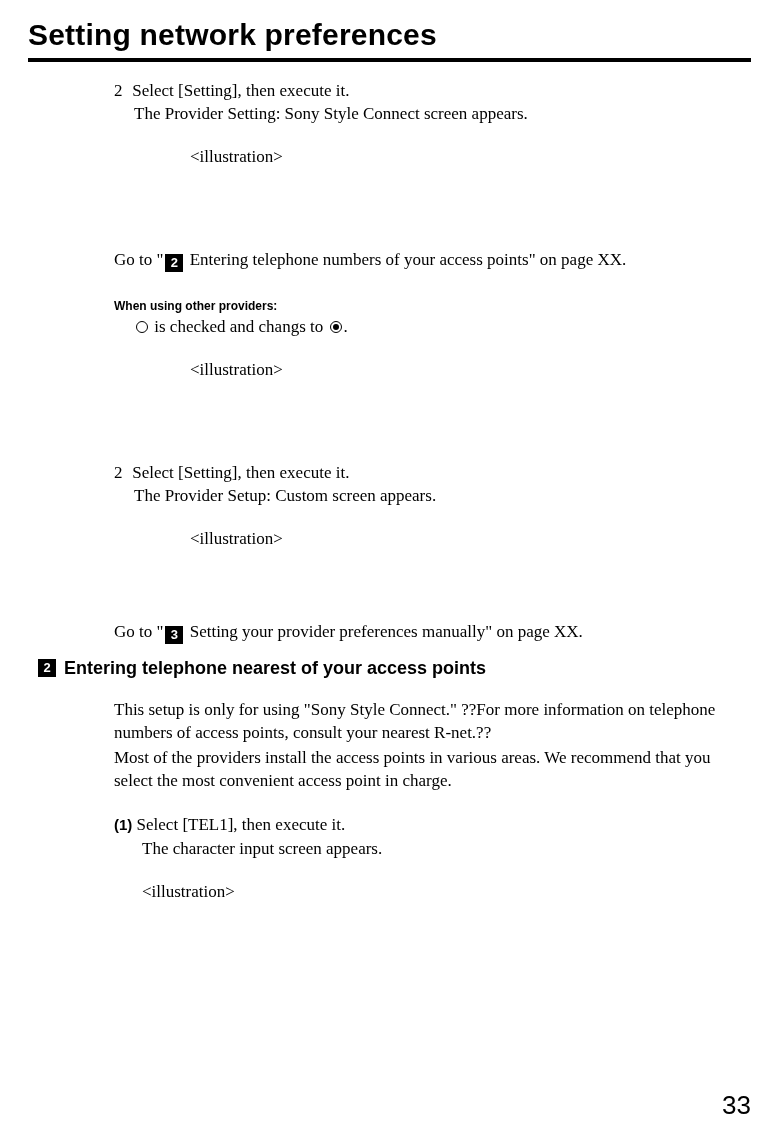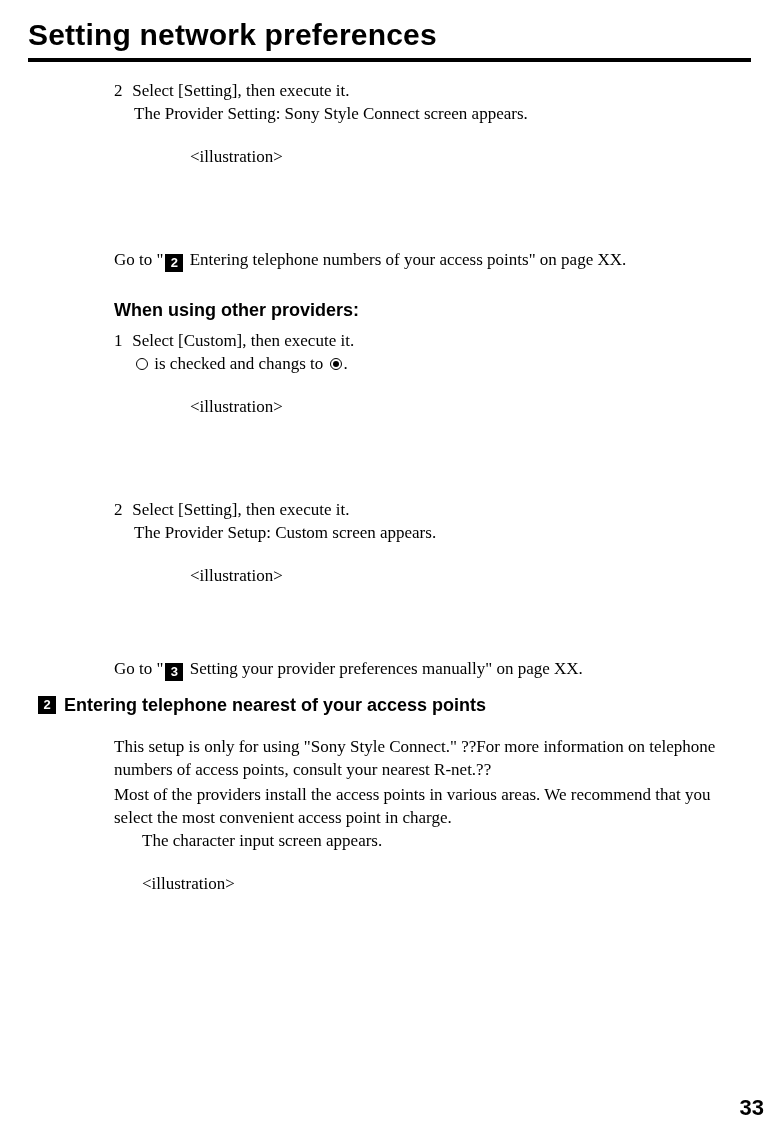--- a/index.html
+++ b/index.html
@@ -33,21 +33,21 @@
   .step-detail { margin-left: 20px; }
   .illus {
     margin-left: 76px;
     margin-top: 20px;
     margin-bottom: 80px;
   }
   .goto { margin-top: 6px; margin-bottom: 26px; }
   .subhead {
     font-family: Verdana, Arial, sans-serif;
     font-weight: 700;
-    font-size: 18px;
+    font-size: 12px;
     margin-bottom: 2px;
   }
   .tip-head {
     font-family: Verdana, Arial, sans-serif;
     font-weight: 700;
     font-size: 14.5px;
     margin-top: 22px;
     margin-bottom: 1px;
   }
   .section2 {
@@ -109,25 +109,25 @@
   .bold-step {
     font-family: Verdana, Arial, sans-serif;
     font-weight: 700;
     font-size: 15px;
   }
   .step1-row { margin-top: 22px; }
   .step1-detail { margin-left: 28px; margin-top: 1px; }
   .illus-small { margin-left: 28px; margin-top: 20px; }
   .page-num {
     position: absolute;
-    right: 15px;
+    right: 28px;
     bottom: 22px;
     font-family: Verdana, Arial, sans-serif;
-    font-weight: 700;
-    font-size: 22px;
+    font-weight: 400;
+    font-size: 26px;
   }
 </style>
 </head>
 <body>
 
 <div class="page-title">Setting network preferences</div>
 <hr class="thick-rule">
 
 <div class="content">
 
@@ -138,24 +138,20 @@
   <div class="step-detail">The Provider Setting: Sony Style Connect screen appears.</div>
 
   <div class="illus">&lt;illustration&gt;</div>
 
   <div class="goto">
     <span>Go to "</span><span class="num-badge inline">2</span><span> Entering telephone numbers of your access points" on page XX.</span>
   </div>
 
   <div class="subhead">When using other providers:</div>
 
-  <div class="step-row">
-    <span class="num">1</span>
-    <span>Select [Custom], then execute it.</span>
-  </div>
   <div class="step-detail">
     <span class="circle-open"></span><span> is checked and changs to </span><span class="circle-dot"></span><span>.</span>
   </div>
 
   <div class="illus">&lt;illustration&gt;</div>
 
   <div class="step-row">
     <span class="num">2</span>
     <span>Select [Setting], then execute it.</span>
   </div>
@@ -173,18 +169,21 @@
     <span class="num-badge">2</span>
     <span>Entering telephone nearest of your access points</span>
   </div>
 </div>
 
 <div class="content">
   <div class="para">This setup is only for using "Sony Style Connect." ??For more information on telephone numbers of access points, consult your nearest R-net.??</div>
 
   <div class="para">Most of the providers install the access points in various areas. We recommend that you select the most convenient access point in charge.</div>
 
+  <div class="step1-row">
+    <span class="bold-step">(1)</span><span> Select [TEL1], then execute it.</span>
+  </div>
   <div class="step1-detail">The character input screen appears.</div>
 
   <div class="illus-small">&lt;illustration&gt;</div>
 </div>
 
 <div class="page-num">33</div>
 
 </body></html>

